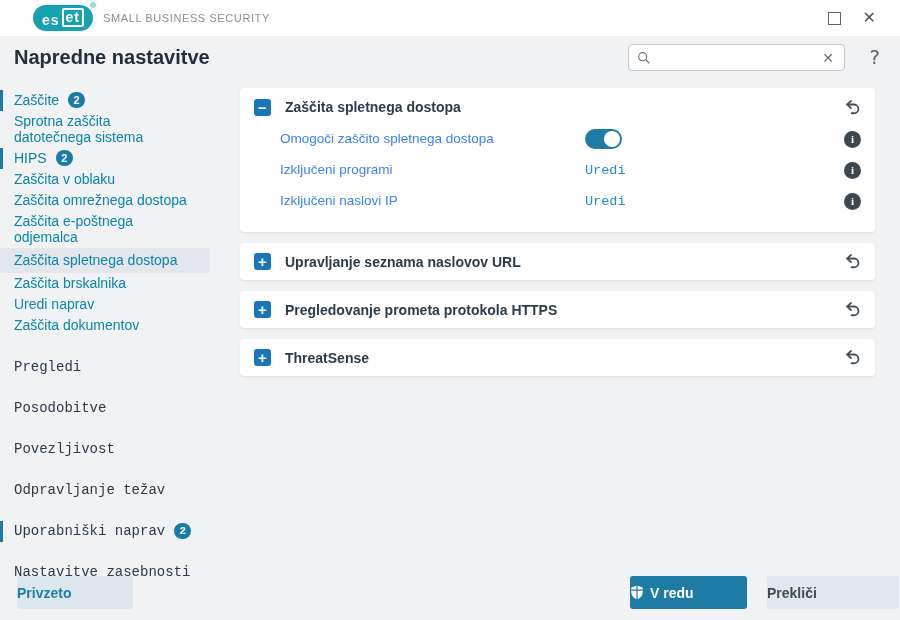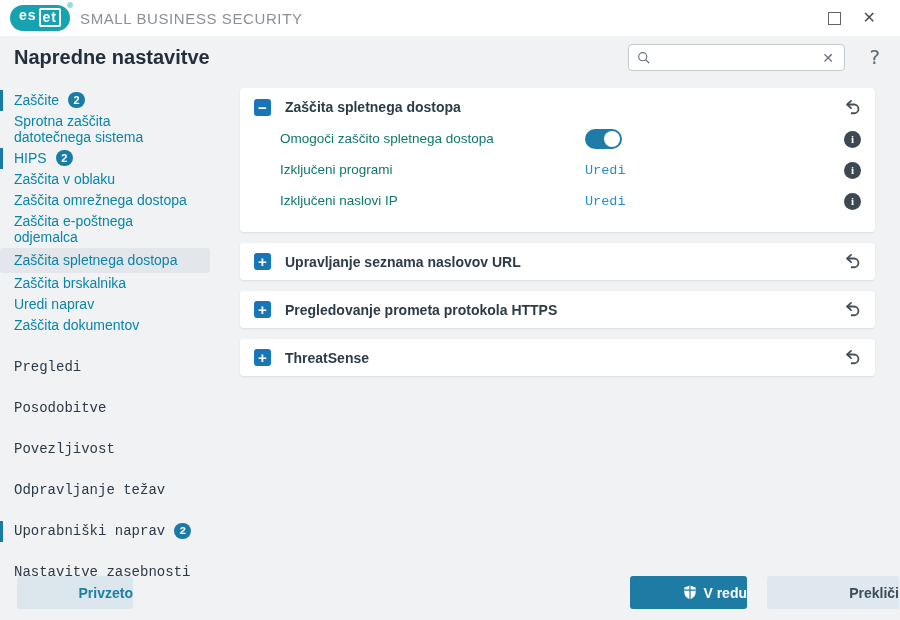--- a/index.html
+++ b/index.html
@@ -24,37 +24,38 @@
   }
   .logo {
     position: relative;
     background: #17a2b2;
     color: #fff;
     border-radius: 13px;
     padding: 3px 9px 4px 9px;
     font-weight: 700;
     font-size: 14px;
     letter-spacing: 1px;
-    display: inline-flex; align-items: flex-start;
+    display: inline-flex; align-items: flex-end;
     line-height: 1;
+    margin-left: 23px;
   }
   .logo .boxed {
     border: 2px solid #ffffff;
     border-radius: 2px;
     padding: 0 2px 1px 2px;
     margin-left: 2px;
   }
   .logo .reg-dot {
     position: absolute; right: -3px; top: -3px;
     width: 6px; height: 6px; border-radius: 50%;
     background: #9adbe2;
   }
   .brand-text {
     margin-left: 10px;
-    font-size: 15px;
+    font-size: 11px;
     letter-spacing: 0.6px;
     color: #8a9096;
   }
   .win-controls {
     margin-left: auto;
     display: flex; align-items: center;
     gap: 22px;
     padding-right: 24px;
   }
   .win-maximize {
@@ -178,21 +179,21 @@
   .row {
     display: flex; align-items: center;
     min-height: 26px;
     margin-bottom: 5px;
   }
   .row.tall { min-height: 40px; }
   .row-label {
     flex: 0 0 305px;
     padding-right: 60px;
     font-size: 13.5px;
-    color: #0f766e;
+    color: #3b82f6;
     line-height: 1.25;
   }
   .row-control { flex: 1; display: flex; align-items: center; }
   .edit-link {
     font-size: 13.5px;
     color: #1e8fd0;
     cursor: pointer;
     text-decoration: none;
     font-family: Liberation Mono, monospace;
   }
@@ -224,21 +225,21 @@
   .info-icon::before { content: "i"; }
 
   
   .btn {
     position: absolute; top: 576px;
     height: 33px;
     border: none; border-radius: 3px;
     font-family: "Liberation Sans", sans-serif;
     font-size: 14px; font-weight: 700;
     cursor: pointer;
-    display: flex; align-items: center; justify-content: flex-end;
+    display: flex; align-items: center; justify-content: flex-start;
     gap: 6px;
   }
   .btn-default { left: 17px;  width: 116px; background: #dce6ed; color: #1b7fa6; }
   .btn-ok      { left: 630px; width: 117px; background: #1e7ba3; color: #ffffff; }
   .btn-cancel  { left: 767px; width: 132px; background: #dfe8ee; color: #3c4c59; }
 </style>
 </head>
 <body>
 
 <div class="window">

